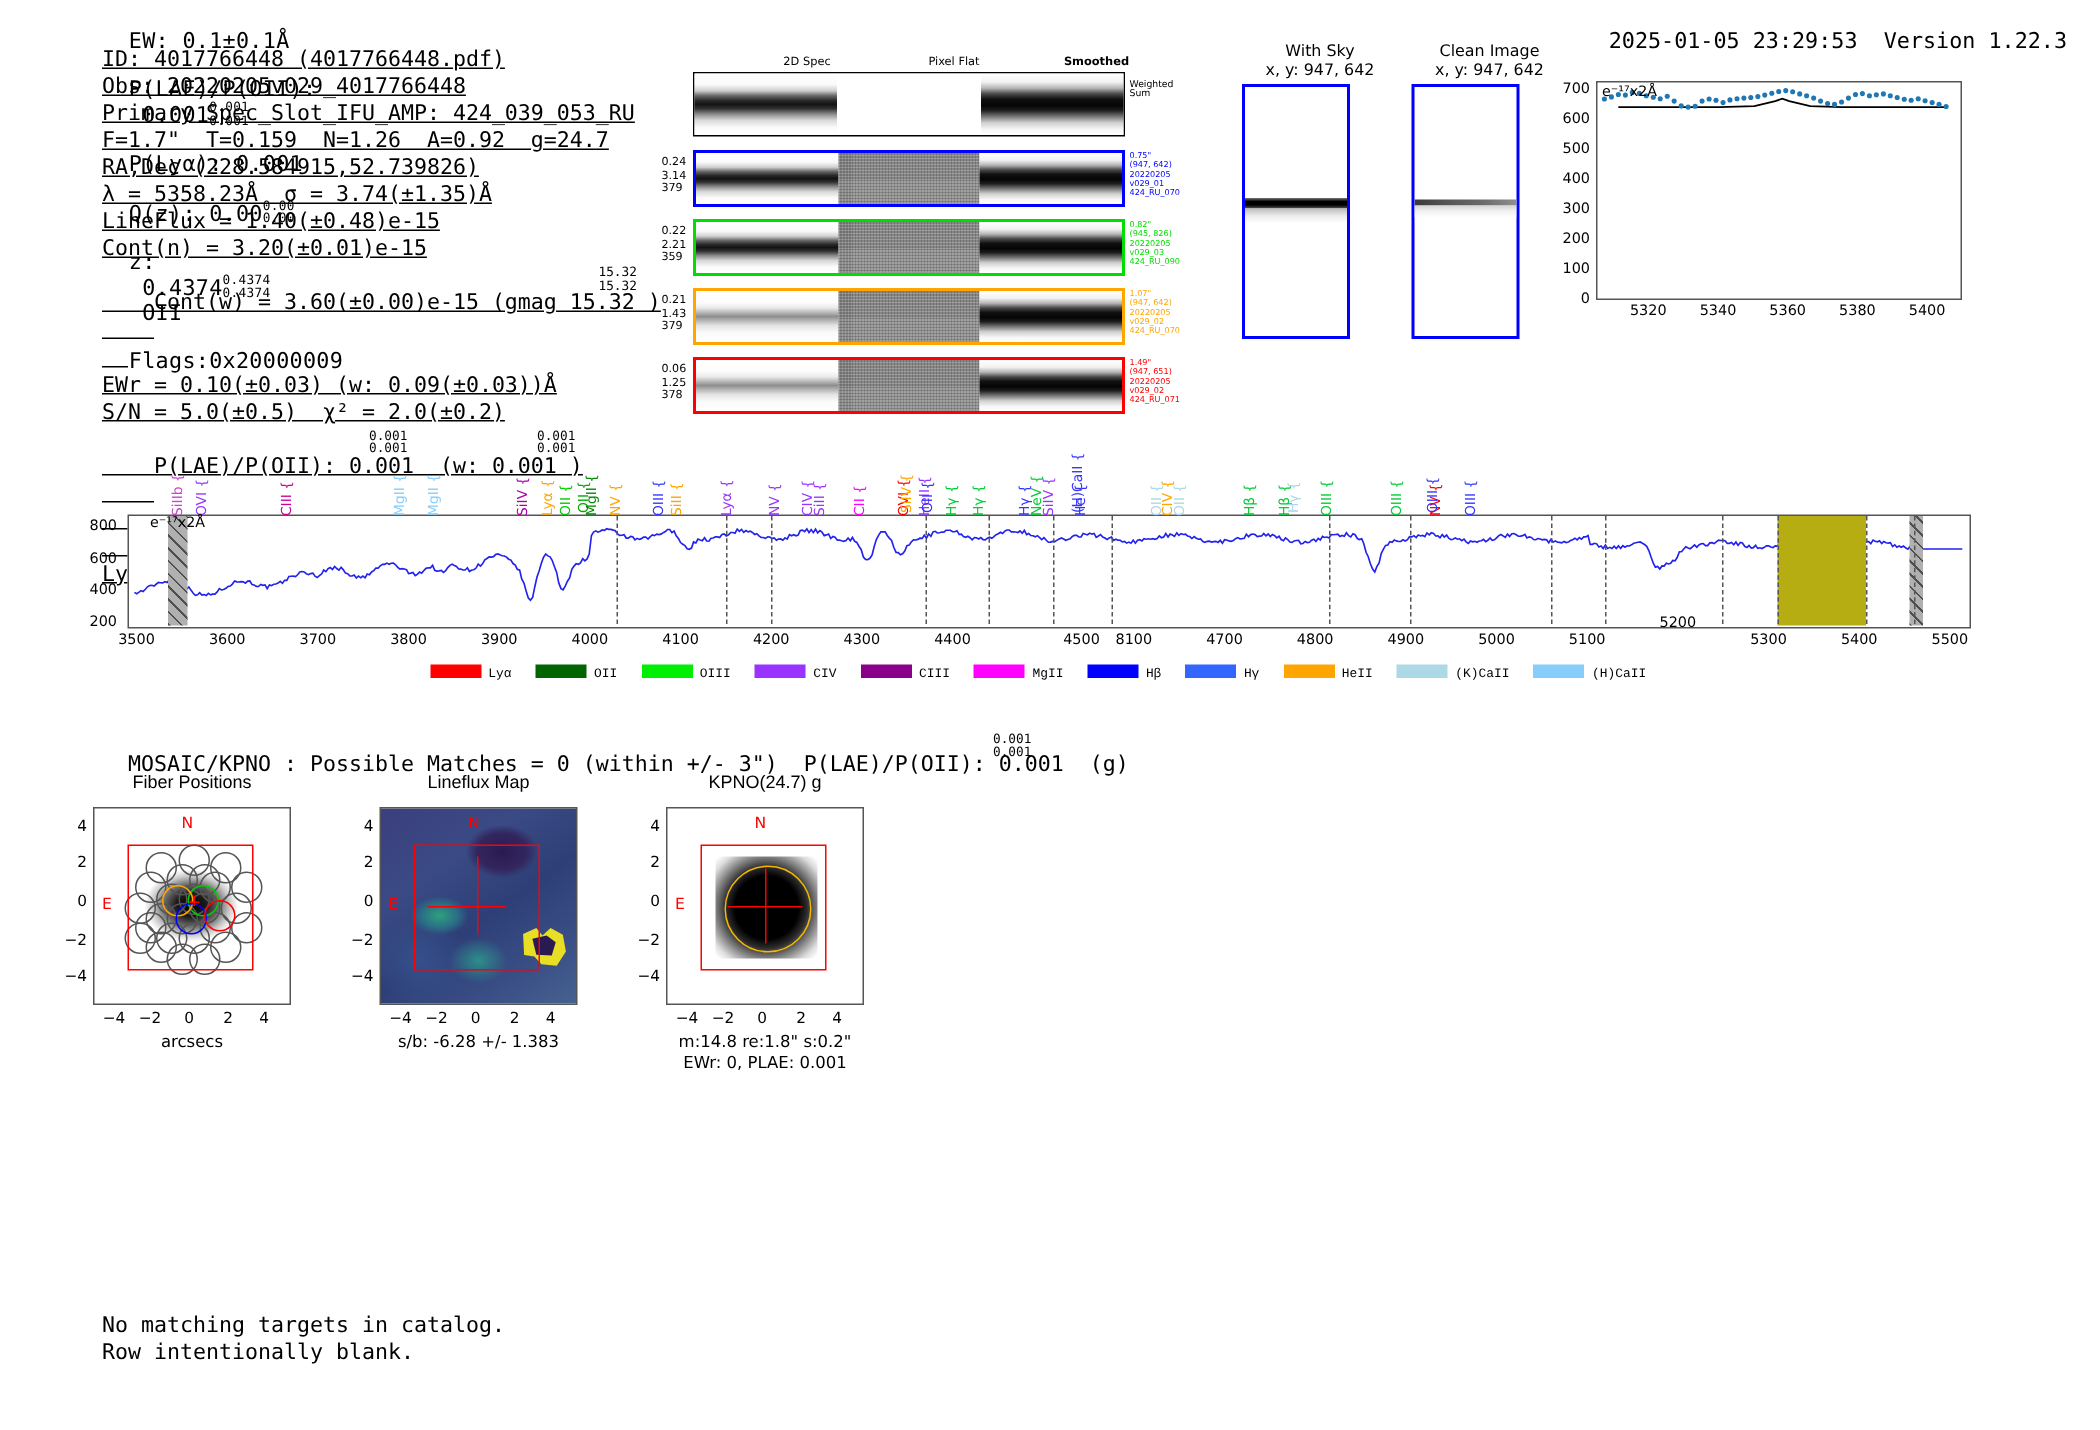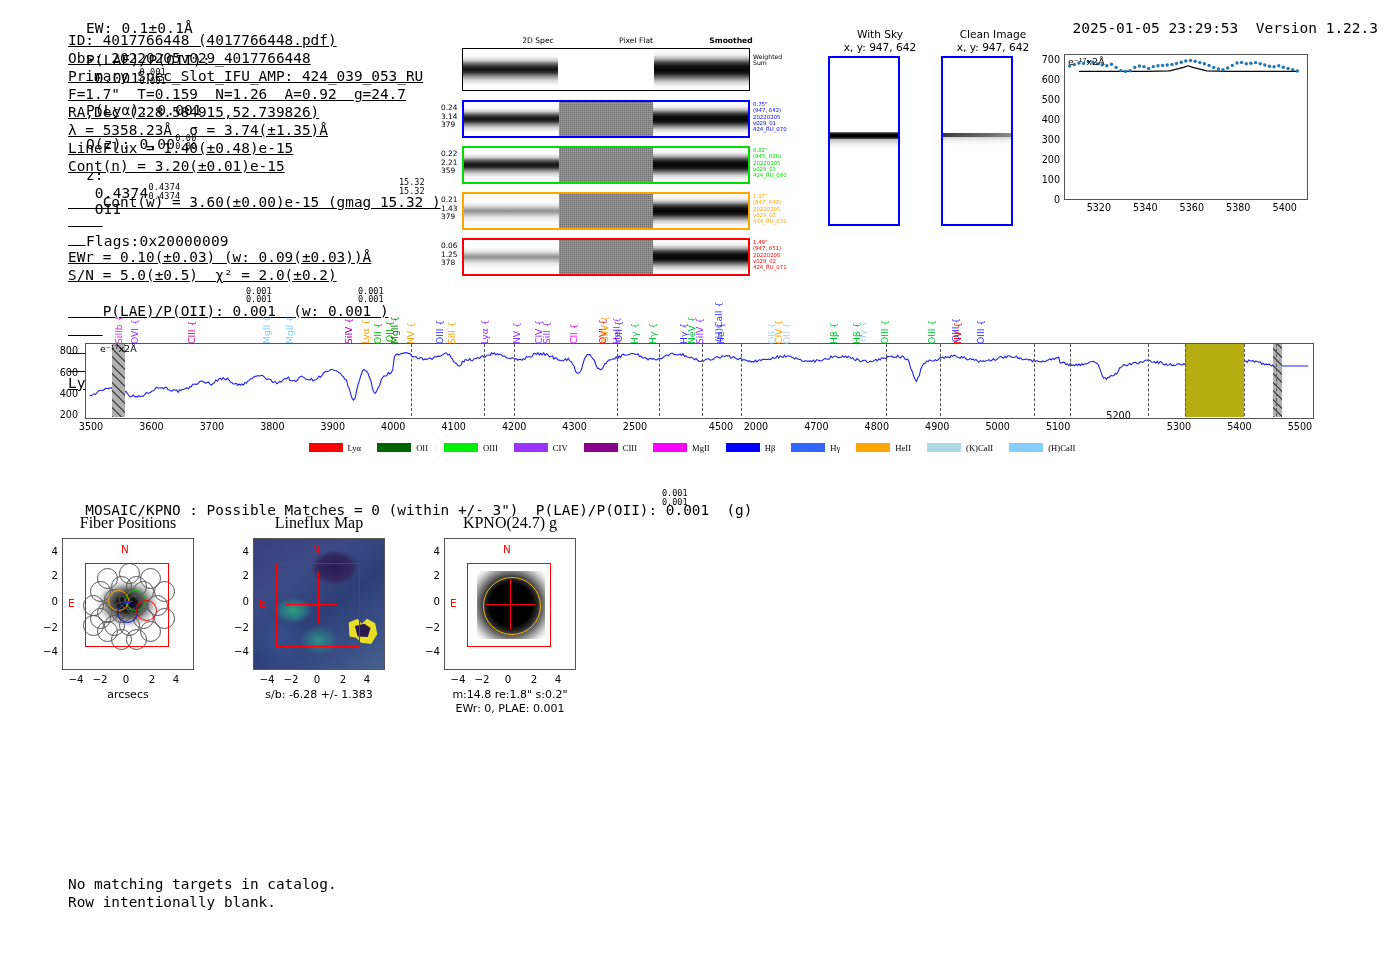--- a/index.html
+++ b/index.html
@@ -73,29 +73,29 @@
       border:1px solid #555;box-sizing:border-box;background:#fff;overflow:hidden;}
   .vline{position:absolute;top:0;bottom:0;width:0;border-left:1.1px dashed #555;}
   .linelbl{position:absolute;writing-mode:vertical-rl;transform:rotate(180deg);
       font-size:9.2px;font-family:"DejaVu Sans","Liberation Sans",sans-serif;
       white-space:nowrap;text-align:left;}
   .hatch{position:absolute;top:0;bottom:0;background:#b0b0b0;
       background-image:repeating-linear-gradient(45deg,
         rgba(0,0,0,.55) 0 1.2px,rgba(0,0,0,0) 1.2px 6px);}
   .yellowband{position:absolute;top:0;bottom:0;background:#b5ad12;}
   .legend{position:absolute;left:0;top:181px;width:1400px;text-align:center;
-      font-size:8.6px;font-family:Liberation Serif, serif;}
+      font-size:8.6px;font-family:Liberation Mono, monospace;}
   .legend span.sw{display:inline-block;width:34px;height:9px;vertical-align:-1px;}
   .legend span.lb{display:inline-block;margin:0 16px 0 5px;}
 
   
   #mosaic-line{left:68px;top:486px;font-size:14.4px;}
   .imgpanel{position:absolute;}
   .imgtitle{position:absolute;top:-24px;width:160px;text-align:center;
-      font-size:16px;font-family:Liberation Serif, serif;}
+      font-size:12px;font-family:Liberation Sans, sans-serif;}
   .plotbox{position:absolute;width:132px;height:132px;border:1px solid #555;
       box-sizing:border-box;overflow:hidden;background:#fff;}
   .axlbl{position:absolute;font-size:10.2px;
       font-family:"DejaVu Sans","Liberation Sans",sans-serif;}
   .caption{position:absolute;width:200px;text-align:center;font-size:11px;
       font-family:"DejaVu Sans","Liberation Sans",sans-serif;line-height:14px;}
   .redbox{position:absolute;border:1.2px solid #ff0000;box-sizing:border-box;}
   .fiber{position:absolute;border:1px solid #555;border-radius:50%;
       box-sizing:border-box;}
   .fiber.c{border-width:1.6px;}
@@ -414,23 +414,23 @@
   <div id="ms-xticks">
       <div class="tick-lbl sans" style="left: 69.0443px; width: 44px; text-align: center; top: 159px;">3500</div>
       <div class="tick-lbl sans" style="left: 129.488px; width: 44px; text-align: center; top: 159px;">3600</div>
       <div class="tick-lbl sans" style="left: 189.931px; width: 44px; text-align: center; top: 159px;">3700</div>
       <div class="tick-lbl sans" style="left: 250.374px; width: 44px; text-align: center; top: 159px;">3800</div>
       <div class="tick-lbl sans" style="left: 310.818px; width: 44px; text-align: center; top: 159px;">3900</div>
       <div class="tick-lbl sans" style="left: 371.261px; width: 44px; text-align: center; top: 159px;">4000</div>
       <div class="tick-lbl sans" style="left: 431.704px; width: 44px; text-align: center; top: 159px;">4100</div>
       <div class="tick-lbl sans" style="left: 492.148px; width: 44px; text-align: center; top: 159px;">4200</div>
       <div class="tick-lbl sans" style="left: 552.591px; width: 44px; text-align: center; top: 159px;">4300</div>
-      <div class="tick-lbl sans" style="left: 613.034px; width: 44px; text-align: center; top: 159px;">2500</div>
+      <div class="tick-lbl sans" style="left: 613.034px; width: 44px; text-align: center; top: 159px;">4400</div>
       <div class="tick-lbl sans" style="left: 699px; width: 44px; text-align: center; top: 159px;">4500</div>
-      <div class="tick-lbl sans" style="left: 733.921px; width: 44px; text-align: center; top: 159px;">2000</div>
+      <div class="tick-lbl sans" style="left: 733.921px; width: 44px; text-align: center; top: 159px;">8100</div>
       <div class="tick-lbl sans" style="left: 794.365px; width: 44px; text-align: center; top: 159px;">4700</div>
       <div class="tick-lbl sans" style="left: 854.808px; width: 44px; text-align: center; top: 159px;">4800</div>
       <div class="tick-lbl sans" style="left: 915.251px; width: 44px; text-align: center; top: 159px;">4900</div>
       <div class="tick-lbl sans" style="left: 975.695px; width: 44px; text-align: center; top: 159px;">5000</div>
       <div class="tick-lbl sans" style="left: 1036.14px; width: 44px; text-align: center; top: 159px;">5100</div>
       <div class="tick-lbl sans" style="left: 1096.58px; width: 44px; text-align: center; top: 148px;">5200</div>
       <div class="tick-lbl sans" style="left: 1157.02px; width: 44px; text-align: center; top: 159px;">5300</div>
       <div class="tick-lbl sans" style="left: 1217.47px; width: 44px; text-align: center; top: 159px;">5400</div>
       <div class="tick-lbl sans" style="left: 1277.91px; width: 44px; text-align: center; top: 159px;">5500</div>
     </div>

